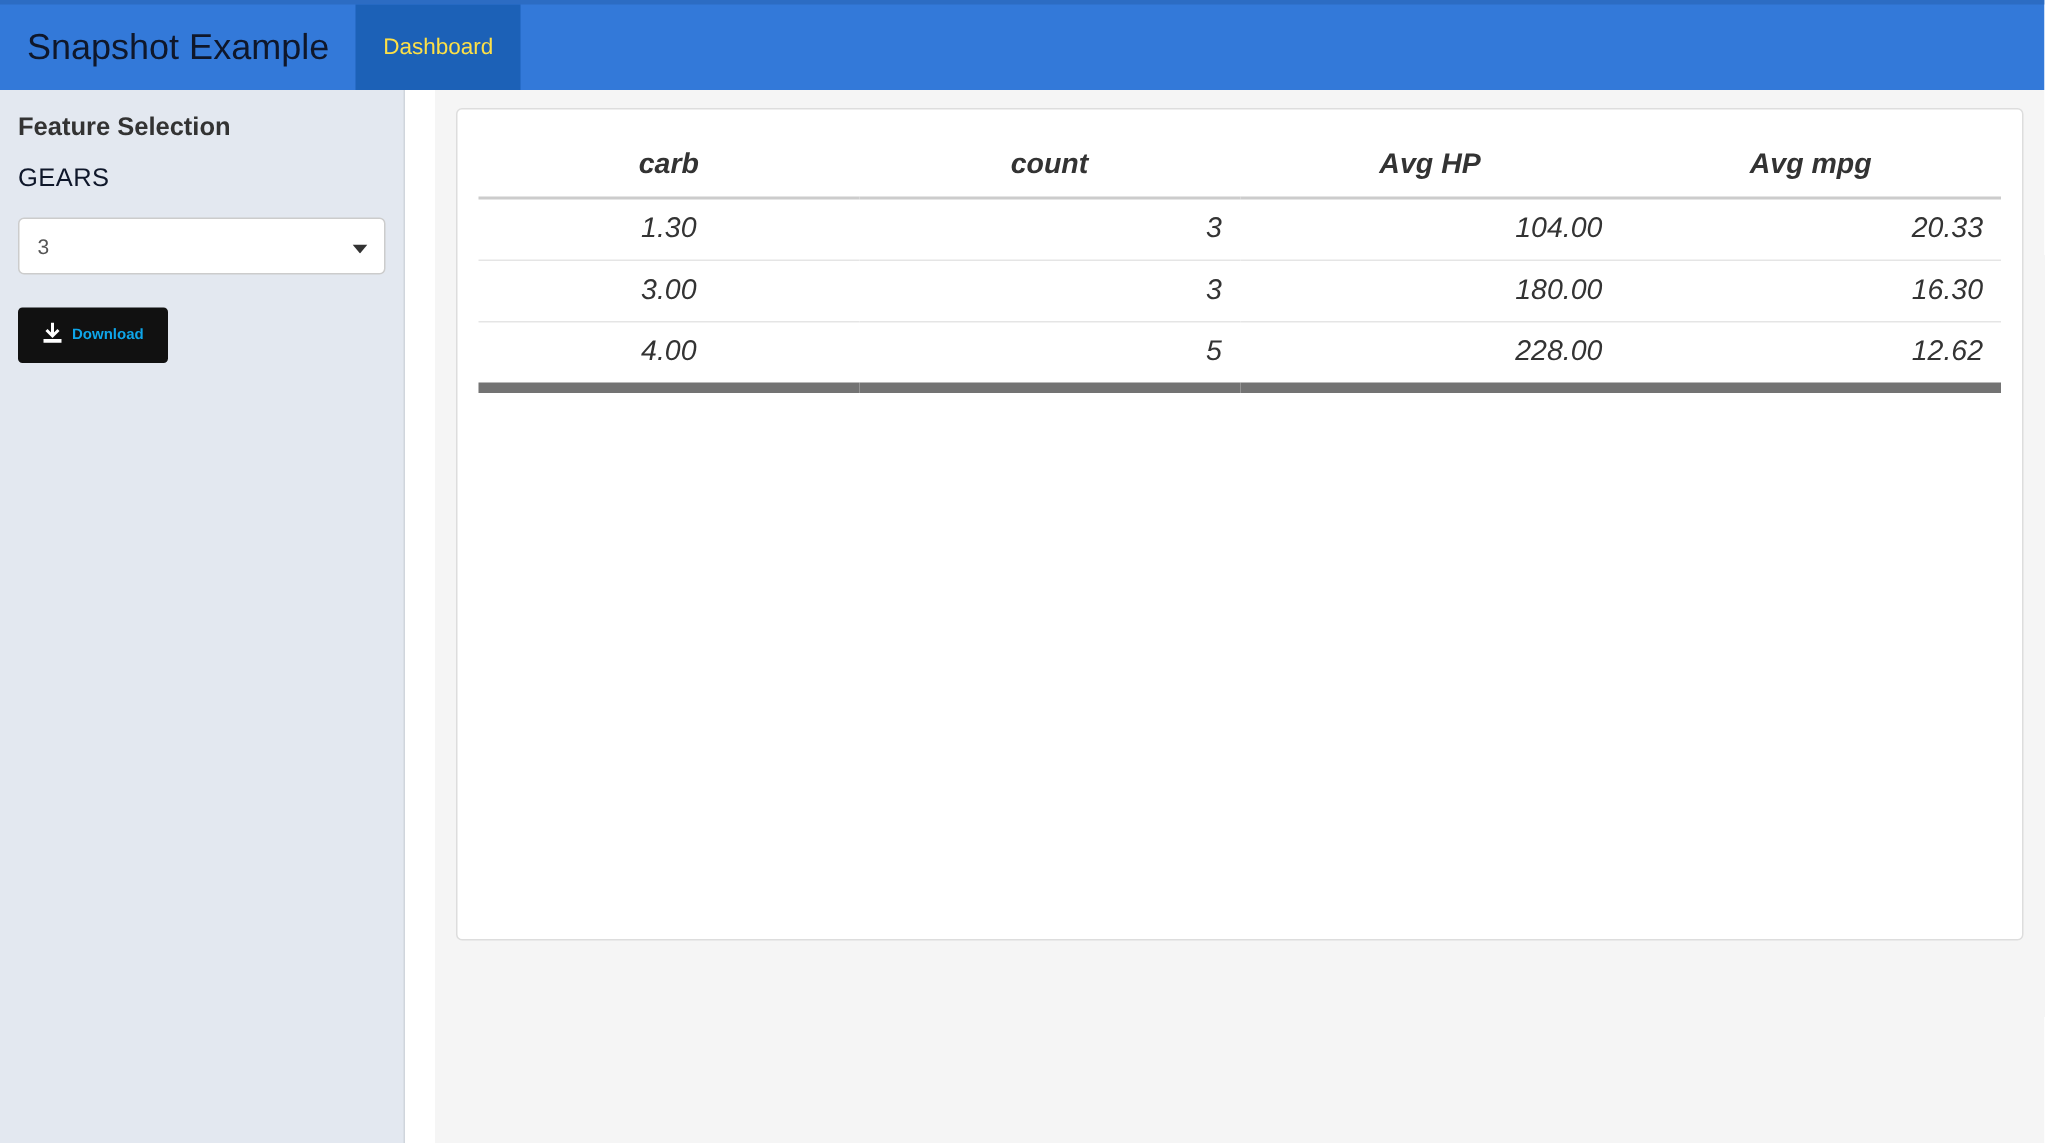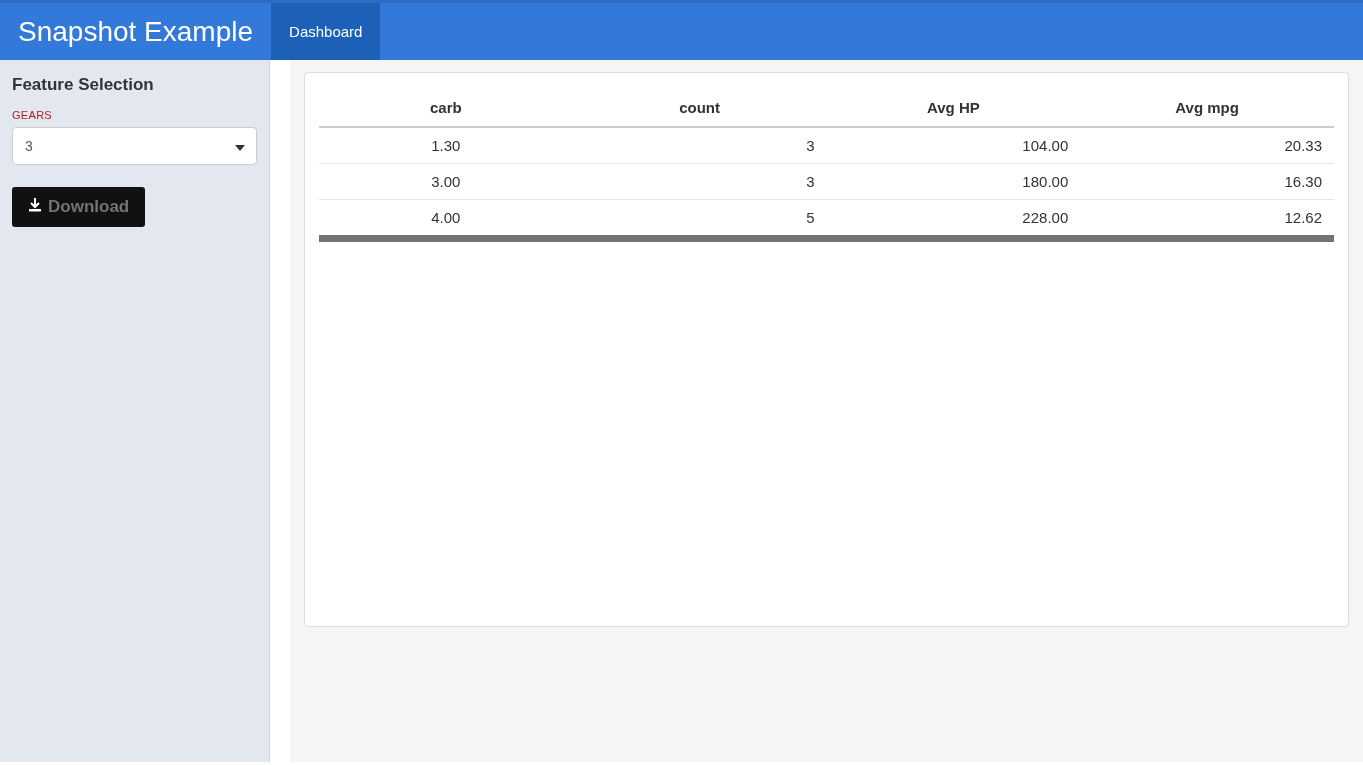--- a/index.html
+++ b/index.html
@@ -15,36 +15,36 @@
     }
     .navbar {
       background: #3379d9;
       border-top: 3px solid #2c6cc3;
       min-height: 60px;
       display: flex;
       align-items: stretch;
       padding: 0;
     }
     .navbar-brand {
-      color: #ffffff;
-      font-size: 28px;
+      color: #0f172a;
+      font-size: 24px;
       padding: 4px 18px;
       display: flex;
       align-items: center;
       font-weight: 500;
     }
     .navbar-nav {
       display: flex;
       align-items: stretch;
     }
     .nav-item {
       display: flex;
       align-items: center;
       padding: 0 18px;
-      color: #ffffff;
+      color: #fde047;
       font-size: 15px;
       cursor: pointer;
     }
     .nav-item.active {
       background: #1c61b7;
     }
     .layout {
       display: flex;
       min-height: calc(100vh - 63px);
       gap: 20px;
@@ -55,23 +55,23 @@
       padding: 15px 12px;
       border-right: 1px solid #d0d5dc;
     }
     .sidebar h4 {
       font-size: 17px;
       font-weight: 700;
       color: #333;
       margin-bottom: 14px;
     }
     .control-label {
-      font-size: 11px;
-      color: #b91c1c;
-      margin-bottom: 6px;
+      font-size: 17px;
+      color: #0f172a;
+      margin-bottom: 16px;
       display: block;
       letter-spacing: 0.3px;
     }
     .select-wrap {
       position: relative;
       margin-bottom: 22px;
     }
     .select-box {
       width: 100%;
       background: #fff;
@@ -88,25 +88,25 @@
     }
     .caret-down {
       position: absolute;
       right: 12px;
       top: 50%;
       transform: translateY(-50%);
       pointer-events: none;
     }
     .btn-download {
       background: #111;
-      color: #737373;
+      color: #0ea5e9;
       border: none;
       border-radius: 3px;
       padding: 10px 16px;
-      font-size: 17px;
+      font-size: 10px;
       font-weight: 600;
       cursor: pointer;
       display: inline-flex;
       align-items: center;
       gap: 6px;
     }
     .main {
       flex: 1;
       background: #f5f5f5;
       padding: 12px 14px;
@@ -143,22 +143,23 @@
       border-top: 3px solid #5c9ce6;
       padding-top: 8px;
       border-bottom: 1px solid #fff;
     }
     .tab-content {
       padding: 16px 14px;
     }
     table.data {
       width: 100%;
       border-collapse: collapse;
-      font-size: 15px;
-      color: #333;
+      font-size: 19px;
+      color: #333;
+      font-style: italic;
     }
     table.data thead th {
       font-weight: 700;
       text-align: center;
       padding: 10px 12px;
       border-bottom: 2px solid #ccc;
       color: #333;
     }
     table.data thead th:first-child {
       text-align: center;

